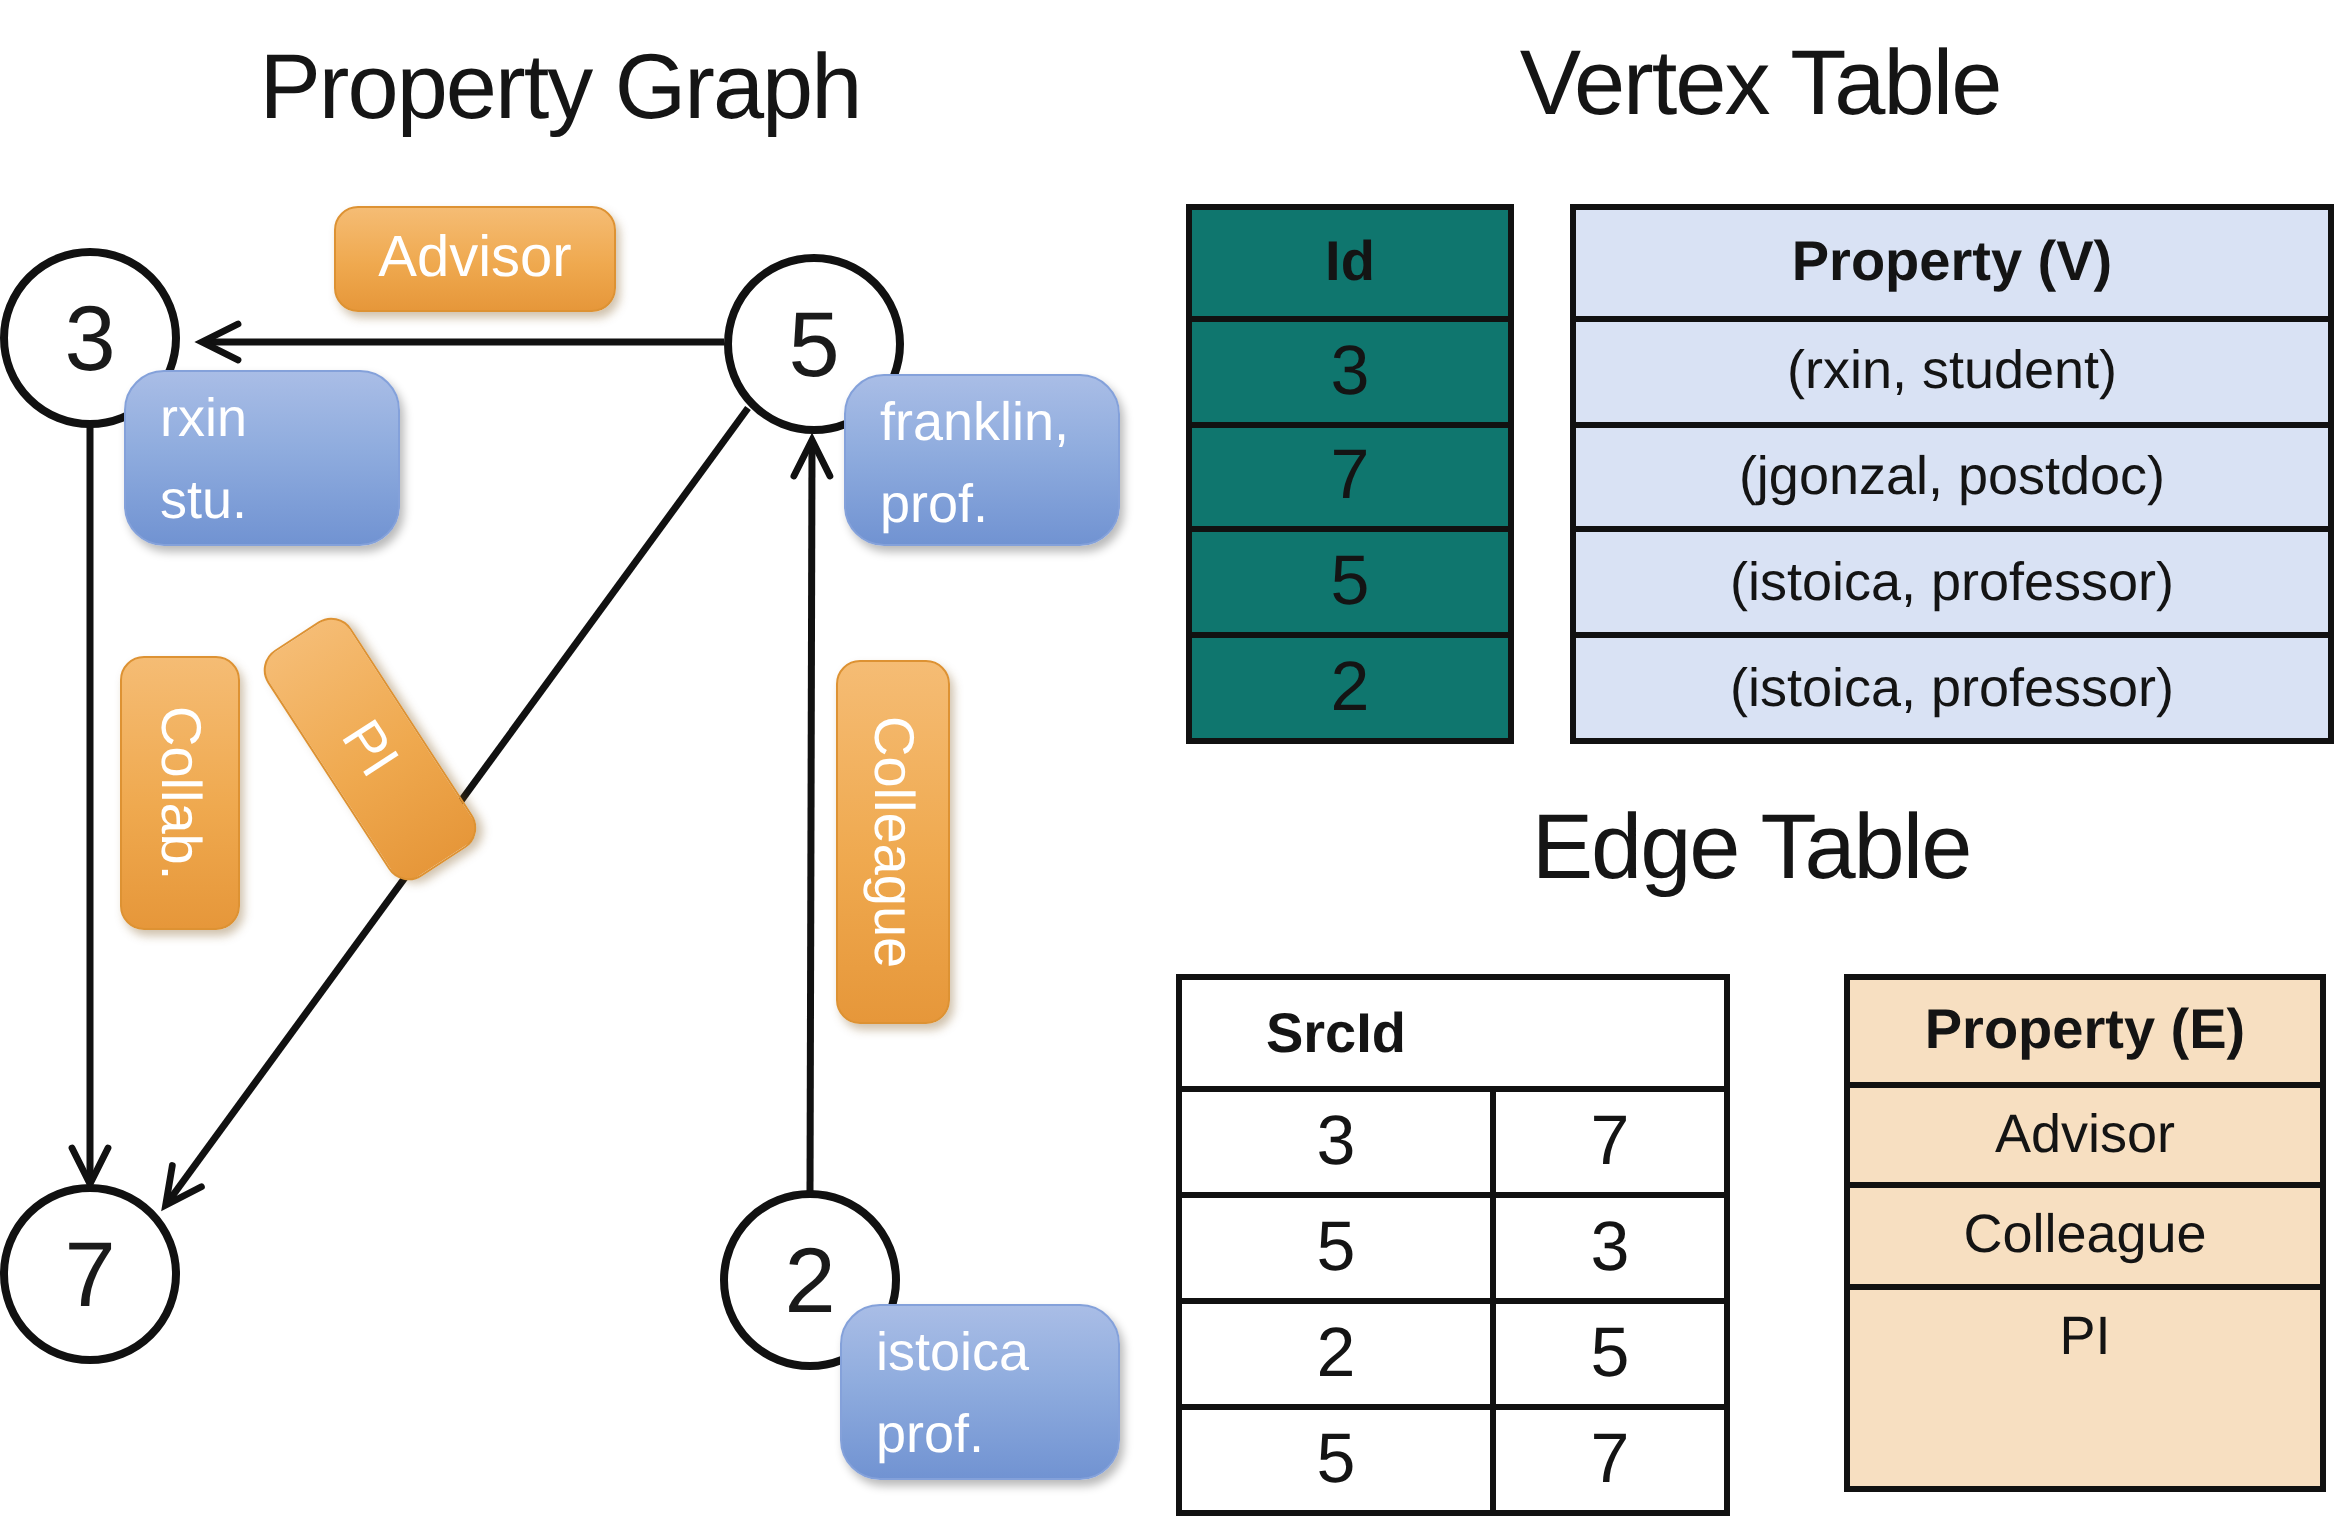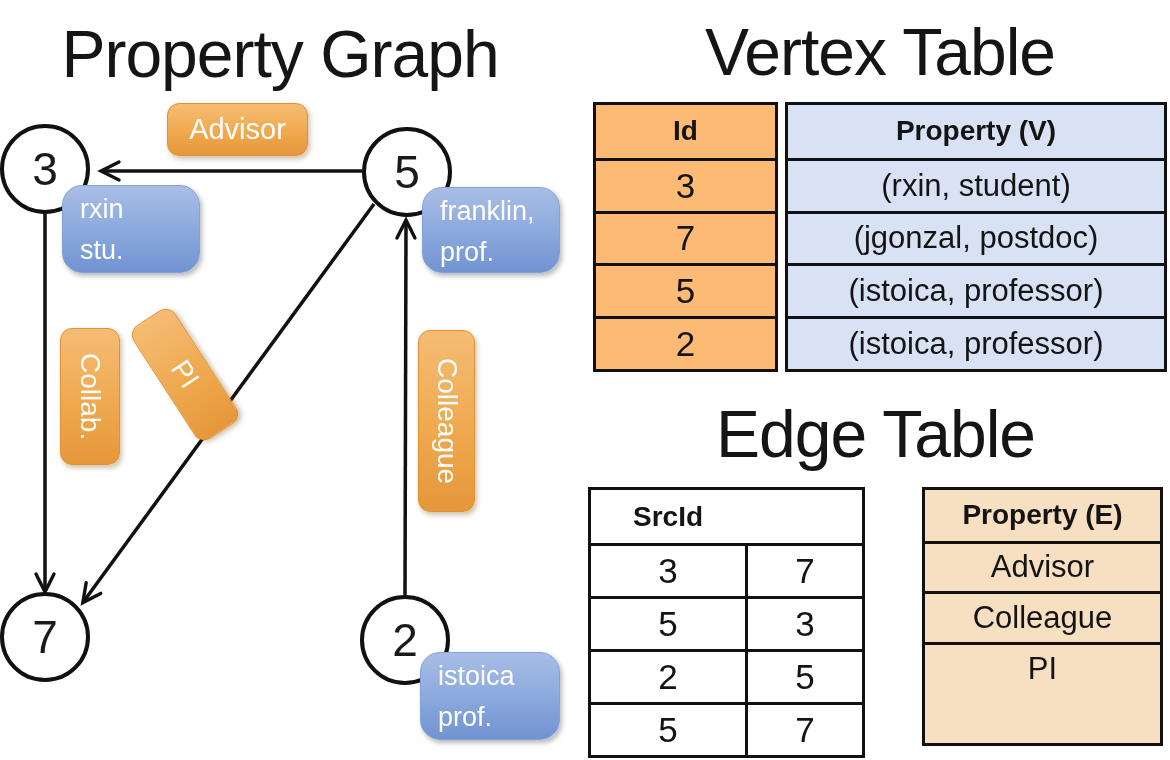--- a/index.html
+++ b/index.html
@@ -1,20 +1,20 @@
 <!DOCTYPE html>
 <html><head>
 <meta charset="utf-8">
 <style>
   html,body{margin:0;padding:0;background:#fff;}
   .canvas{position:relative;width:1170px;height:760px;background:#fff;overflow:hidden;
           font-family:"Liberation Sans",sans-serif;color:#141414;}
 
   
-  .title{position:absolute;text-align:center;font-size:66px;font-weight:400;
+  .title{position:absolute;text-align:center;font-size:46px;font-weight:400;
          letter-spacing:-1px;color:#151515;white-space:nowrap;}
   .graph-title{left:0;top:16px;width:560px;}
   .vertex-title{left:593px;top:14px;width:574px;}
   .edge-title{left:588px;top:396px;width:575px;}
 
   
   .node{position:absolute;width:90px;height:90px;box-sizing:border-box;border:4px solid #111;
         border-radius:50%;background:#fff;display:flex;align-items:center;justify-content:center;
         font-size:46px;font-weight:400;color:#1a1a1a;z-index:2;}
   .n3{left:0;top:124px;}
@@ -46,23 +46,23 @@
   
   .edges-svg{position:absolute;left:0;top:0;width:580px;height:760px;z-index:1;}
 
   
   .tbl{position:absolute;box-sizing:border-box;border:3px solid #111;display:grid;
        grid-template-rows:repeat(5,1fr);z-index:2;}
   .tbl .trow{border-top:3px solid #111;display:flex;align-items:center;justify-content:center;}
   .tbl .trow:first-child{border-top:none;}
   .hdr{font-weight:700;font-size:28px;letter-spacing:0;}
   .cell-num{font-size:35px;font-weight:400;}
-  .cell-txt{font-size:31px;font-weight:400;white-space:nowrap;}
+  .cell-txt{font-size:27px;font-weight:400;white-space:nowrap;}
 
-  .vtable-id{left:593px;top:102px;width:185px;height:270px;background:#fdba74;}
+  .vtable-id{left:593px;top:102px;width:164px;height:270px;background:#0f766e;}
   .vtable-prop{left:785px;top:102px;width:382px;height:270px;background:#D9E2F4;}
 
   .etable-ids{left:588px;top:487px;width:277px;height:271px;background:#fff;}
   .etable-ids .trow{padding:0;}
   .split{display:flex;width:100%;height:100%;}
   .split .c-src{width:154px;display:flex;align-items:center;justify-content:center;height:100%;}
   .split .c-dst{flex:1;border-left:3px solid #111;display:flex;align-items:center;justify-content:center;height:100%;}
   .etable-prop{left:922px;top:487px;width:241px;height:259px;background:#F7DFC1;}
 </style>
 </head>

